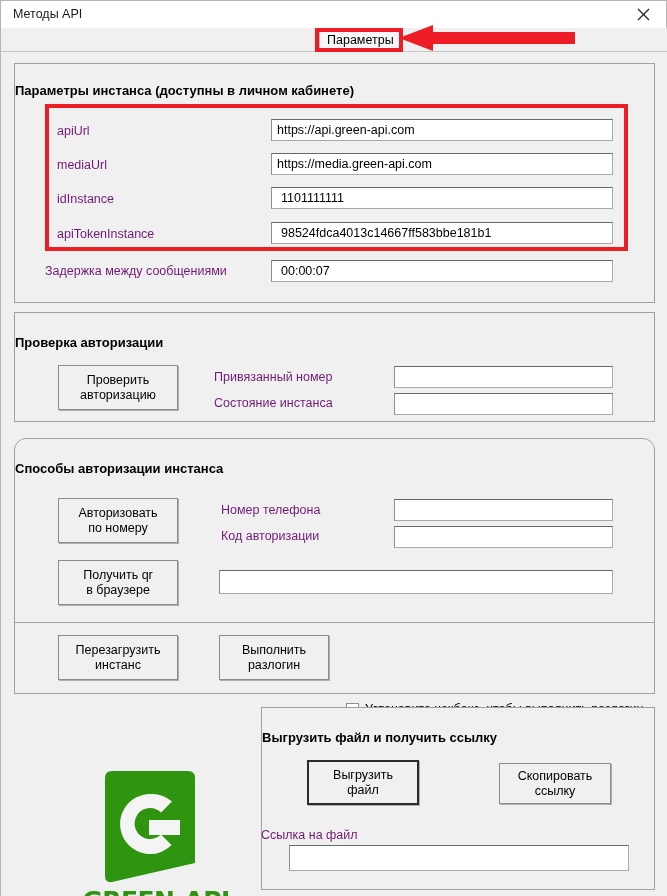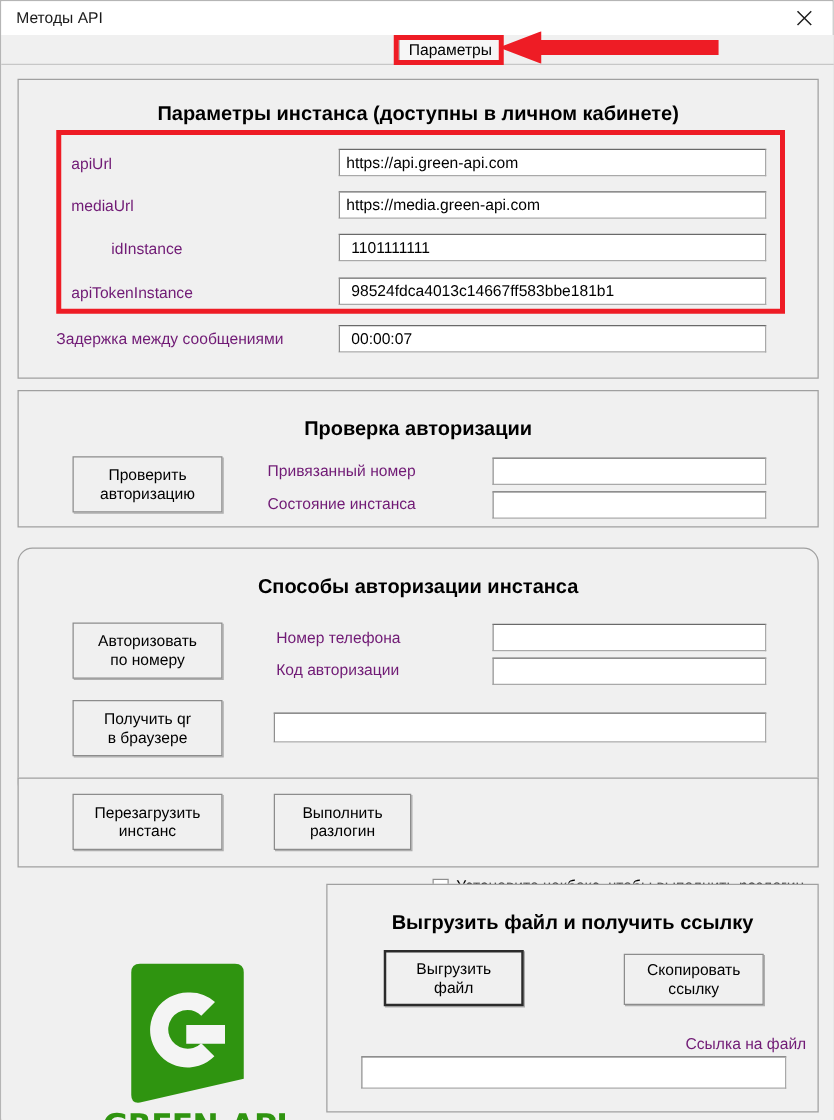--- a/index.html
+++ b/index.html
@@ -110,23 +110,22 @@
   
   .groupbox {
     position: absolute;
     background: #f0f0f0;
     border: 1px solid #a0a0a0;
     box-sizing: border-box;
   }
   .group-title {
     position: absolute;
     width: 100%;
-    text-align: center;
     font-weight: bold;
-    font-size: 16px;
+    font-size: 13px;
     color: #000;
     white-space: nowrap;
     left: 0;
   }
 
   
   .flabel {
     position: absolute;
     font-size: 12.5px;
     color: #701a75;
@@ -255,21 +254,21 @@
     <div class="groupbox" style="left:13px; top:11px; width:641px; height:240px;">
       <div class="group-title" style="top:19px;">Параметры инстанса (доступны в личном кабинете)</div>
     </div>
 
     <div class="flabel" style="left:56px; top:72px;">apiUrl</div>
     <div class="tinput" style="left:270px; top:67px; width:342px; height:22px;">https://api.green-api.com</div>
 
     <div class="flabel" style="left:56px; top:106px;">mediaUrl</div>
     <div class="tinput" style="left:270px; top:101px; width:342px; height:22px;">https://media.green-api.com</div>
 
-    <div class="flabel" style="left:56px; top:140px;margin-left:32px;">idInstance</div>
+    <div class="flabel" style="left:56px; top:140px;">idInstance</div>
     <div class="tinput" style="left:270px; top:135px; width:342px; height:22px; padding-left:9px;">1101111111</div>
 
     <div class="flabel" style="left:56px; top:175px;">apiTokenInstance</div>
     <div class="tinput" style="left:270px; top:170px; width:342px; height:22px; padding-left:9px;">98524fdca4013c14667ff583bbe181b1</div>
 
     <div class="flabel" style="left:44px; top:212px;">Задержка между сообщениями</div>
     <div class="tinput" style="left:270px; top:208px; width:342px; height:22px; padding-left:9px;">00:00:07</div>
 
     <div class="redbox" style="left:44px; top:52px; width:583px; height:147px;"></div>
 
@@ -320,21 +319,21 @@
     <div class="groupbox" style="left:260px; top:655px; width:394px; height:183px;">
       <div class="group-title" style="top:22px;">Выгрузить файл и получить ссылку</div>
     </div>
 
     <div class="btn default-btn" style="left:306px; top:708px; width:112px; height:45px;">Выгрузить
 файл</div>
 
     <div class="btn" style="left:498px; top:711px; width:112px; height:41px;">Скопировать
 ссылку</div>
 
-    <div class="flabel" style="left:250px; top:776px; width:394px; text-align:right;">Ссылка на файл</div>
+    <div class="flabel" style="left:260px; top:776px; width:394px; text-align:left;">Ссылка на файл</div>
 
     <div class="tinput" style="left:288px; top:793px; width:340px; height:26px;"></div>
 
     <div id="logo-block">
       <svg id="logo-mark" width="118" height="118" viewBox="0 0 118 118">
         <path d="M14 10 Q14 3 21 3 L97 3 Q104 3 104 10 L104 95 L21 114 Q14 115 14 108 Z" fill="#2f9410"></path>
         <path d="M59 26 a30 30 0 1 0 21.5 51 L70 66.5 a15.5 15.5 0 1 1 -11 -26.5 a15.3 15.3 0 0 1 11 4.6 L81 33.6 A30 30 0 0 0 59 26 Z" fill="#f4f4f4"></path>
         <rect x="58" y="52" width="31" height="15" fill="#f4f4f4"></rect>
       </svg>
       <div id="logo-wordmark">GREEN-API</div>

